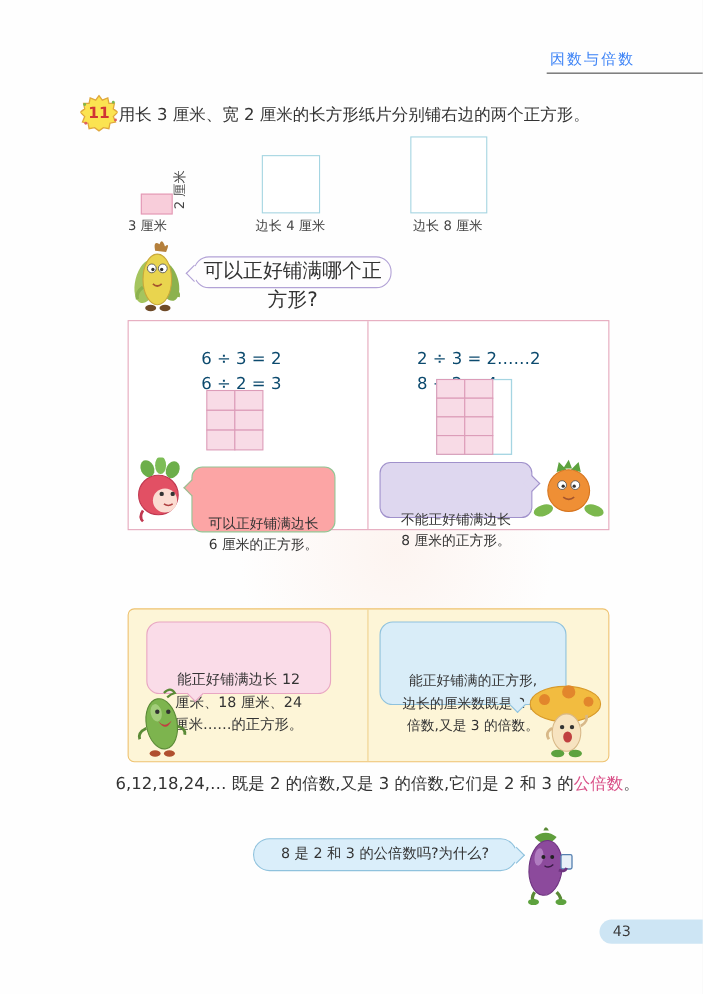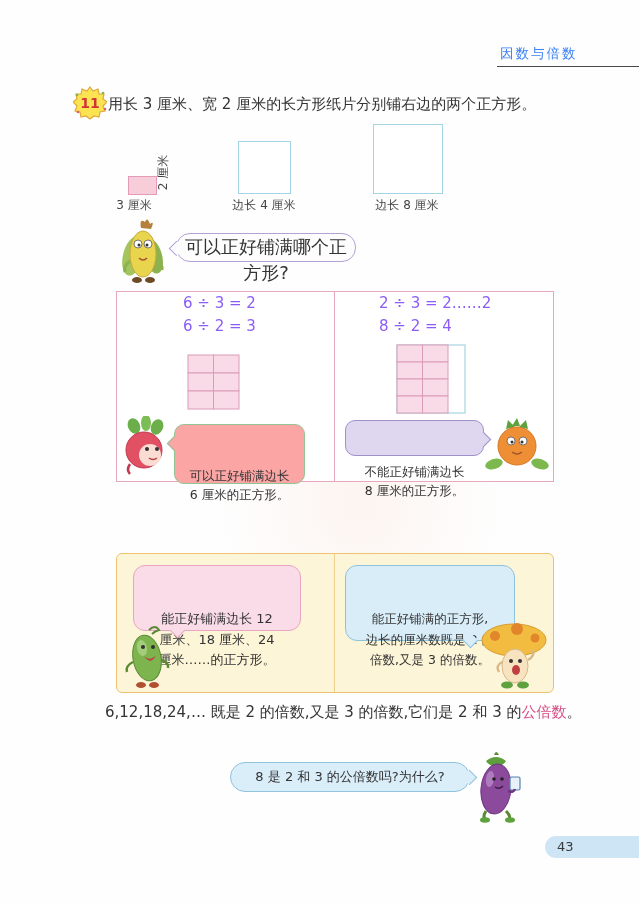--- a/index.html
+++ b/index.html
@@ -40,28 +40,28 @@
     font-size:18px;text-align:center;color:#333;box-sizing:border-box;
   }
   .bubble.pre{white-space:pre-line;}
   .tail{position:absolute;width:10px;height:10px;transform:rotate(45deg);background:inherit;}
   
   .corn-bubble{left:176px;top:233px;width:180px;height:29px;line-height:26px;background:#fefdfe;}
   .corn-bubble .tail{left:-6px;top:9px;border-left:1.5px solid #b2a2d6;border-bottom:1.5px solid #b2a2d6;background:#fefdfe;}
   
   .work-box{left:116px;top:291px;width:436px;height:189px;border:1px solid #e5a8bc;background:#fff;}
   .work-divider{position:absolute;left:217px;top:0;width:1px;height:100%;background:#e5a8bc;}
-  .eq-block{position:absolute;top:0;font-size:15px;line-height:23px;color:#8b5cf6;white-space:nowrap;}
+  .eq-block{position:absolute;top:23px;font-size:15px;line-height:23px;color:#0c4a6e;white-space:nowrap;}
   .eq-left{left:66px;}
   .eq-right{left:262px;}
   .grid6{position:absolute;left:70px;top:62px;}
   .grid8{position:absolute;left:279px;top:52px;}
   .green-bubble{position:absolute;left:57px;top:132px;width:131px;height:60px;background:#fca5a5;border:1.5px solid #93c493;border-radius:10px;font-size:12.5px;line-height:19px;padding-top:3px;}
   .green-bubble .tail{left:-6px;top:13px;border-left:1.5px solid #93c493;border-bottom:1.5px solid #93c493;}
-  .purple-bubble{position:absolute;left:228px;top:128px;width:139px;height:36px;background:#ded7ef;border:1.5px solid #a091cb;border-radius:10px;font-size:12.5px;line-height:19px;padding-top:3px;}
+  .purple-bubble{position:absolute;left:228px;top:128px;width:139px;height:51px;background:#ded7ef;border:1.5px solid #a091cb;border-radius:10px;font-size:12.5px;line-height:19px;padding-top:3px;}
   .purple-bubble .tail{right:-6px;top:13px;border-right:1.5px solid #a091cb;border-top:1.5px solid #a091cb;}
   .wb-radish{position:absolute;left:3px;top:124px;}
   .wb-tomato{position:absolute;left:367px;top:122px;}
   
   .para1{left:105px;top:492px;width:484px;font-size:15px;line-height:27px;color:#333;}
   .para2{left:105px;top:699px;width:484px;font-size:15px;line-height:27px;color:#333;}
   .term{color:#d94f87;}
   
   .yellow-box{left:116px;top:553px;width:436px;height:138px;background:#fdf5d7;border:1px solid #eec270;border-radius:6px;}
   .y-divider{position:absolute;left:217px;top:0;width:1px;height:100%;background:#f0d18e;}

